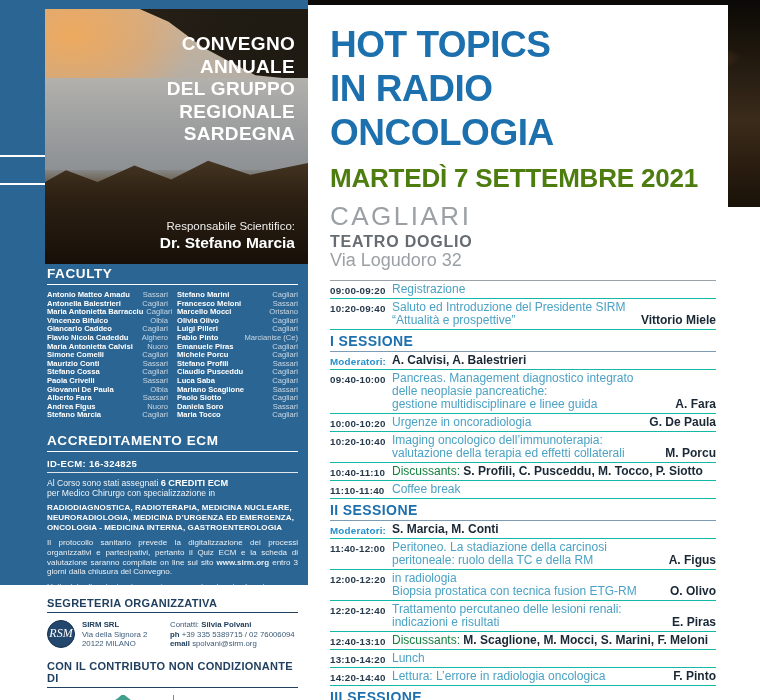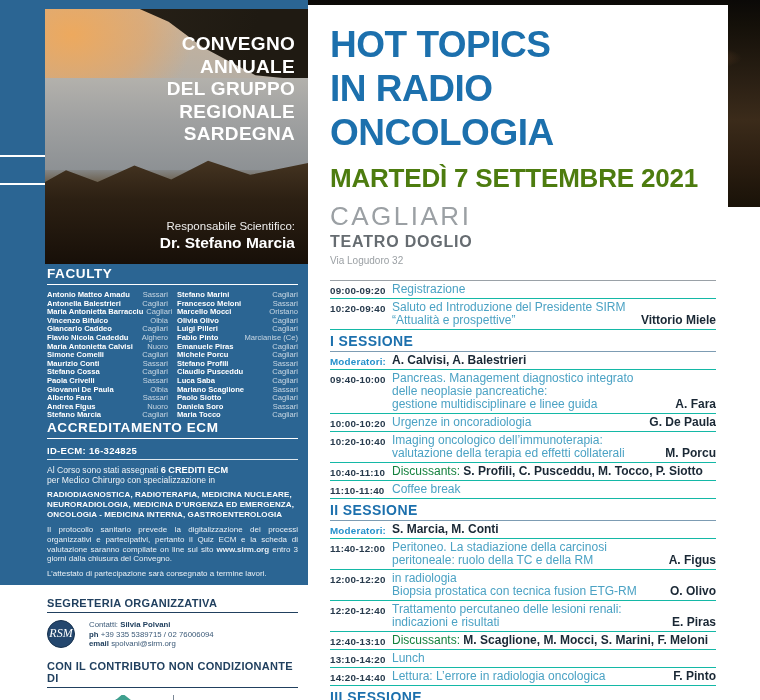--- a/index.html
+++ b/index.html
@@ -26,21 +26,21 @@
   .hero-resp{position:absolute;bottom:12px;right:13px;text-align:right;color:#fff;z-index:3;}
   .resp-label{font-size:11.5px;opacity:.92;}
   .resp-name{font-size:15.5px;font-weight:700;margin-top:2px;}
 
   .strip-line{position:absolute;left:0;width:45px;height:2px;background:#fff;z-index:4;}
   .strip-line.l1{top:155px}.strip-line.l2{top:183px}
 
   .left-content{position:absolute;left:47px;top:266px;width:251px;color:#fff;z-index:3;}
   .lc-heading{font-size:13.5px;font-weight:700;letter-spacing:.6px;border-bottom:1.5px solid #fff;
         padding-bottom:3px;margin-bottom:6px;}
-  .faculty-cols{display:flex;gap:9px;}
+  .faculty-cols{display:flex;gap:9px;margin-bottom:13px;}
   .fac-col{flex:1;min-width:0;}
   .fac-row{display:flex;justify-content:space-between;font-size:7.6px;line-height:8.6px;white-space:nowrap;}
   .fac-name{font-weight:700;}
   .fac-city{color:rgba(255,255,255,.72);padding-left:3px;}
   .ecm-id{font-size:9.5px;font-weight:700;border-bottom:1px solid rgba(255,255,255,.85);
         padding-bottom:3px;margin-bottom:5px;letter-spacing:.3px;}
   .ecm-credits{font-size:8.6px;line-height:10.2px;margin:0 0 5px;color:rgba(255,255,255,.92);}
   .ecm-credits b{font-size:9.2px;color:#fff;}
   .ecm-spec{font-size:8px;font-weight:700;line-height:9.6px;margin:0 0 6px;letter-spacing:.1px;}
   .ecm-proto{font-size:8px;line-height:9.8px;margin:0 0 5px;text-align:justify;color:rgba(255,255,255,.9);}
@@ -66,21 +66,21 @@
         background:
           radial-gradient(ellipse 20% 10% at 82% 28%, rgba(190,120,70,.5), transparent 70%),
           radial-gradient(circle 2px at 88% 26%, #c96b4a 0%, transparent 100%),
           linear-gradient(180deg,#0b0907 0%,#141009 12%,#2b2014 40%,#3b2b1a 58%,#2a1d10 80%,#191208 100%);}
   .card{position:absolute;left:308px;top:5px;width:420px;height:695px;background:#fff;
         box-sizing:border-box;padding:18px 10px 0 22px;}
   .main-title{margin:0;font-size:37px;line-height:44px;font-weight:700;color:#1c70ad;letter-spacing:-.5px;}
   .event-date{margin-top:8px;font-size:26px;line-height:30px;font-weight:700;color:#4d7c0f;letter-spacing:-.2px;}
   .event-city{margin-top:10px;font-size:26px;line-height:27px;font-weight:400;color:#9ba0a4;letter-spacing:2.5px;}
   .event-venue{margin-top:3px;font-size:16px;line-height:18px;font-weight:700;color:#666c71;letter-spacing:.8px;}
-  .event-address{font-size:10px;line-height:15px;color:#9ba0a4;margin-top:2px;}
+  .event-address{font-size:18px;line-height:15px;color:#9ba0a4;margin-top:2px;}
   .schedule{margin-top:12px;border-top:1px solid #9aa1a7;margin-right:2px;}
   .sch-row{display:flex;border-bottom:1px solid #14b8a6;padding:2px 0;}
   .sch-time{width:62px;flex:none;font-size:9.8px;font-weight:700;color:#273a4c;padding-top:2px;letter-spacing:.2px;}
   .sch-main{flex:1;min-width:0;font-size:12px;line-height:13px;color:#4ba2c4;
         display:flex;justify-content:space-between;align-items:flex-end;}
   .sch-speaker{font-size:12px;font-weight:700;color:#1a2835;white-space:nowrap;padding-left:6px;}
   .sch-session{font-size:14px;line-height:16px;font-weight:700;color:#1c70ad;letter-spacing:.4px;
         padding:3px 0 2px;border-bottom:1px solid #7d9cb3;}
   .mod-label{font-size:9.8px;font-weight:700;color:#2590cb;}
   .mod-names,.disc-names{font-size:12px;font-weight:700;color:#1a2835;}
@@ -249,20 +249,25 @@
     <p class="ecm-proto"><span>Il protocollo sanitario prevede la digitalizzazione dei processi organizzativi e partecipativi, pertanto il Quiz ECM e la scheda di valutazione saranno compilate on line sul sito </span><b>www.sirm.org</b><span> entro 3 giorni dalla chiusura del Convegno.</span></p>
     <p class="ecm-att">L’attestato di partecipazione sarà consegnato a termine lavori.</p>
   </div>
 
   <div class="left-bottom">
     <div class="lb-heading">SEGRETERIA ORGANIZZATIVA</div>
     <div class="seg-row">
       <div class="sirm-logo">
           <span>RSM</span>
         </div>
+      <div class="seg-org">
+        <div class="b">SIRM SRL</div>
+        <div>Via della Signora 2</div>
+        <div>20122 MILANO</div>
+      </div>
       <div class="seg-contact">
         <div><span>Contatti:</span> <b>Silvia Polvani</b></div>
         <div><b>ph</b> <span>+39 335 5389715 / 02 76006094</span></div>
         <div><b>email</b> <span>spolvani@sirm.org</span></div>
       </div>
     </div>
     <div class="lb-heading contrib-h">CON IL CONTRIBUTO NON CONDIZIONANTE DI</div>
     <div class="contrib-logos">
       <svg class="chevron-logo" width="44" height="20" viewBox="0 0 44 20">
         <path d="M4 19 L19 6" stroke="#2e6a9e" stroke-width="5" fill="none"></path>

